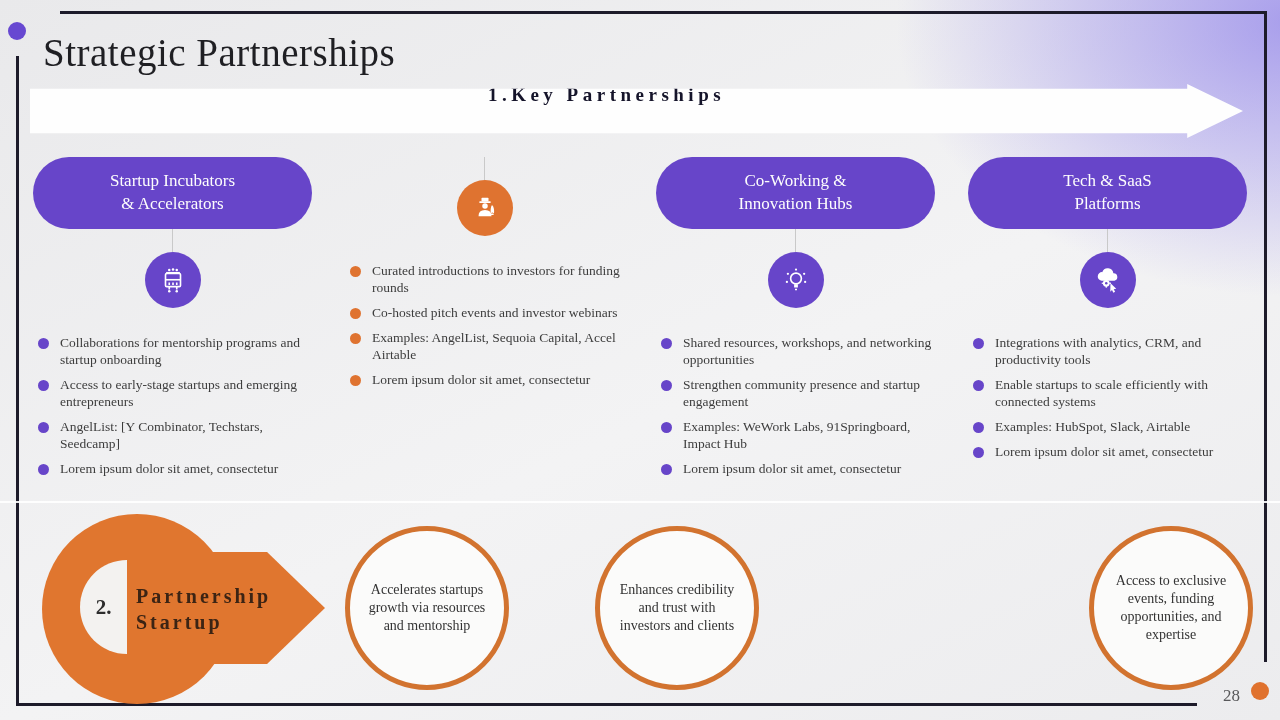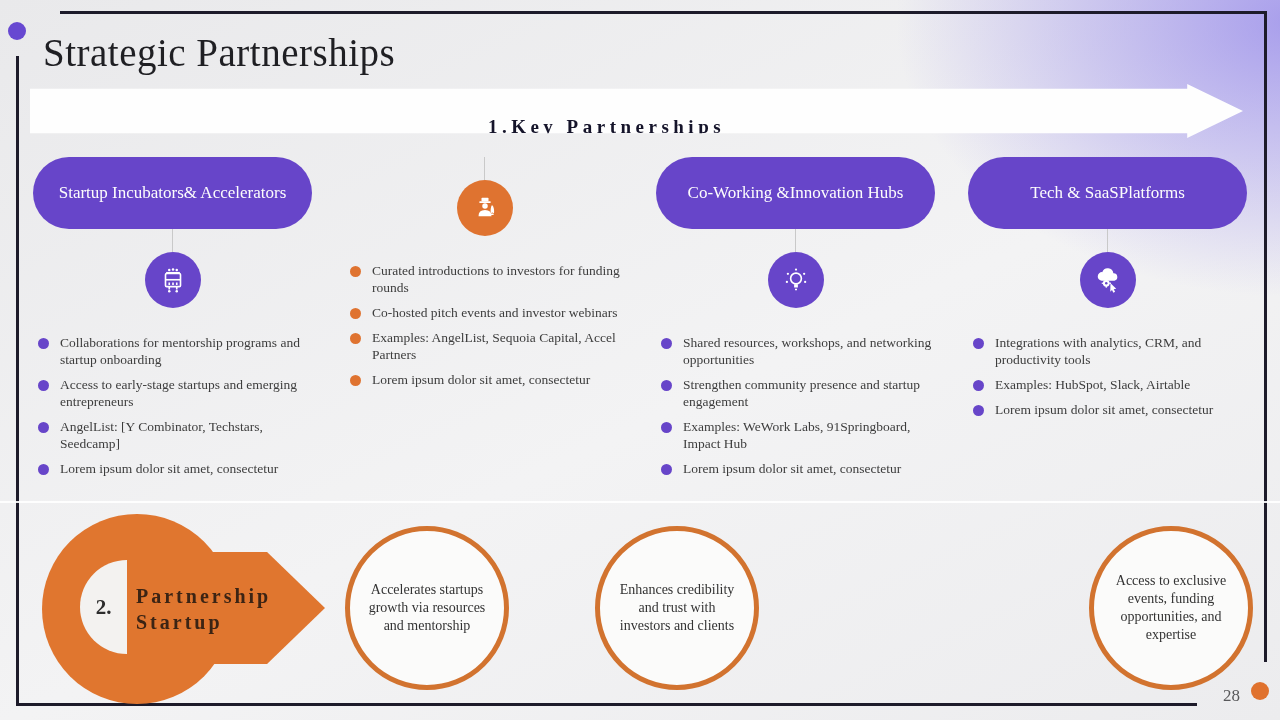--- a/index.html
+++ b/index.html
@@ -25,37 +25,37 @@
 
   .title{
     position:absolute;left:43px;top:30px;
     font-size:39px;color:#1f1f23;letter-spacing:0.5px;
   }
 
   .banner{
     position:absolute;left:30px;top:84px;width:1213px;height:54px;
     background:#fefefe;
     clip-path:polygon(0 9%,95.4% 9%,95.4% 0,100% 50%,95.4% 100%,95.4% 91%,0 91%);
-    display:flex;align-items:flex-end;justify-content:center;
+    display:flex;align-items:flex-start;justify-content:center;
   }
   .banner-label{
     font-size:19px;font-weight:bold;letter-spacing:4.5px;color:#15142a;
     transform:translateX(-30px);
   }
 
   .divider{position:absolute;left:0;top:501px;width:1280px;height:2px;background:rgba(255,255,255,0.9);}
 
   
   .col{position:absolute;top:157px;width:279px;}
   .col1{left:33px;}  .col2{left:345px;}  .col3{left:656px;}  .col4{left:968px;}
   .col.purple{--accent:#6745c9;}
   .col.orange{--accent:#df7330;}
   .pill{
     height:72px;border-radius:36px;background:var(--accent);
-    display:flex;flex-direction:row;align-items:center;justify-content:center;
+    display:flex;flex-direction:column;align-items:center;justify-content:center;
     color:#fdfdfd;font-size:17px;line-height:1.35;text-align:center;
   }
   .connector{width:1px;height:23px;background:#c9c9c9;margin:0 auto;}
   .icon-circle{
     width:56px;height:56px;border-radius:50%;background:var(--accent);
     margin:0 auto;display:flex;align-items:center;justify-content:center;
   }
   .bullets{margin-top:26px;}
   .bullet-row{display:flex;margin-bottom:8px;}
   .bdot{flex:none;width:11px;height:11px;border-radius:50%;background:var(--accent);margin:4px 11px 0 5px;}
@@ -167,21 +167,21 @@
       <div class="bullet-row">
           <span class="bdot"></span>
           <div class="b-text">Curated introductions to investors for funding rounds</div>
         </div>
       <div class="bullet-row">
           <span class="bdot"></span>
           <div class="b-text">Co-hosted pitch events and investor webinars</div>
         </div>
       <div class="bullet-row">
           <span class="bdot"></span>
-          <div class="b-text">Examples: AngelList, Sequoia Capital, Accel Partners</div>
+          <div class="b-text">Examples: AngelList, Sequoia Capital, Accel Airtable</div>
         </div>
       <div class="bullet-row">
           <span class="bdot"></span>
           <div class="b-text">Lorem ipsum dolor sit amet, consectetur</div>
         </div>
     </div>
   </div>
 
   <div class="col col3 purple">
     <div class="pill">
@@ -241,20 +241,24 @@
         <path d="M14 14.5 l4.6 4.4 l-2 0.4 l1.1 2.1 l-1.4 0.7 l-1.1-2.1 l-1.4 1.3 z"></path>
       </svg>
     </div>
     <div class="bullets">
       <div class="bullet-row">
           <span class="bdot"></span>
           <div class="b-text">Integrations with analytics, CRM, and productivity tools</div>
         </div>
       <div class="bullet-row">
           <span class="bdot"></span>
+          <div class="b-text">Enable startups to scale efficiently with connected systems</div>
+        </div>
+      <div class="bullet-row">
+          <span class="bdot"></span>
           <div class="b-text">Examples: HubSpot, Slack, Airtable</div>
         </div>
       <div class="bullet-row">
           <span class="bdot"></span>
           <div class="b-text">Lorem ipsum dolor sit amet, consectetur</div>
         </div>
     </div>
   </div>
 
   <div class="big-circle"></div>

